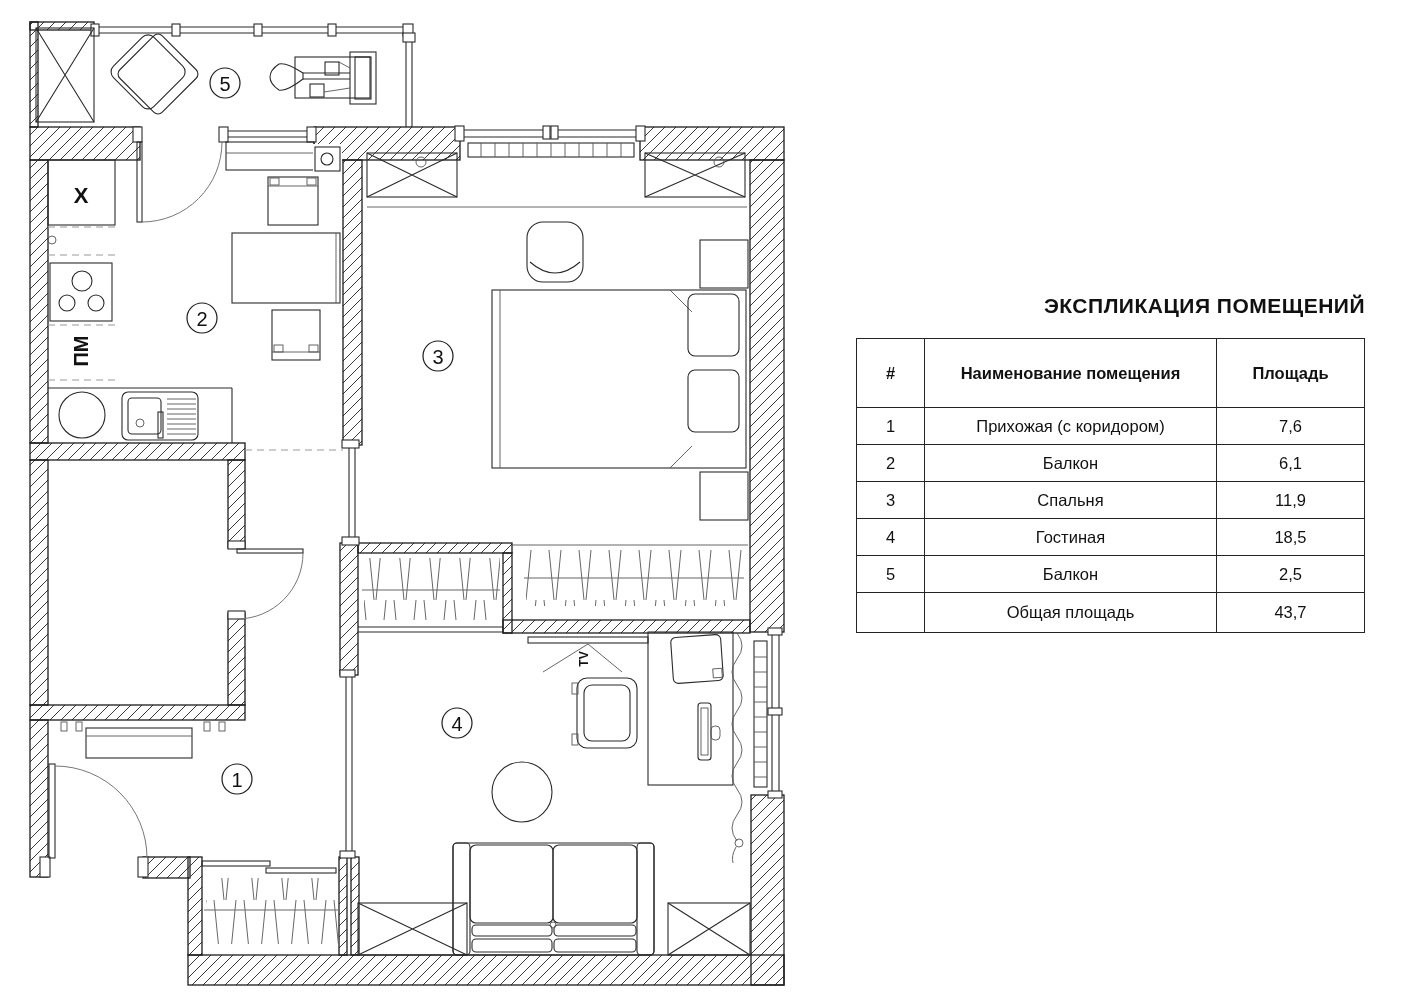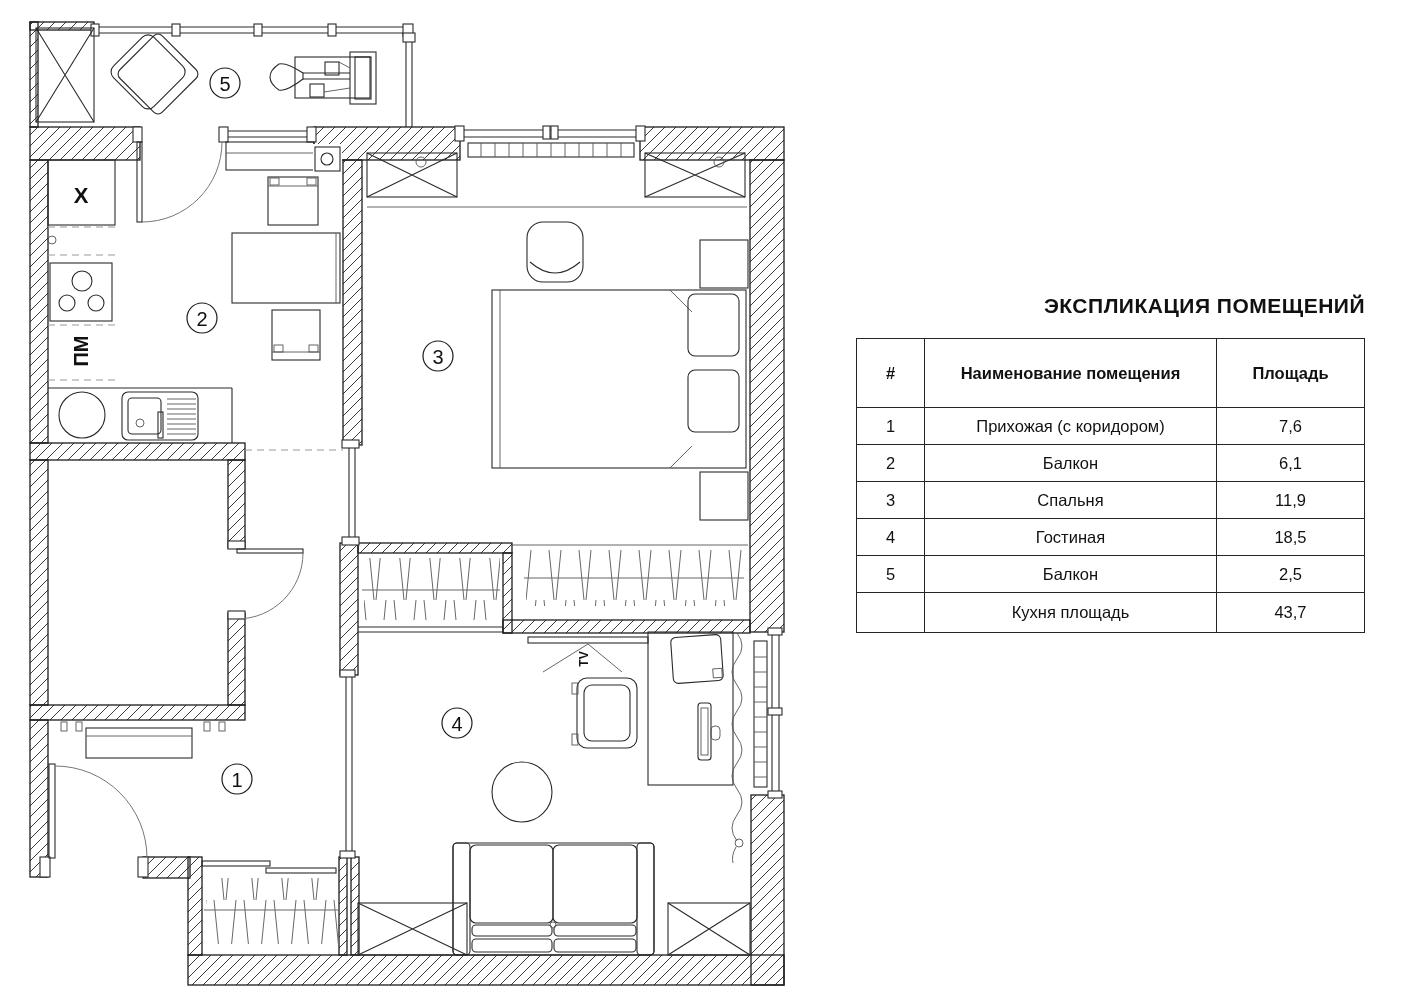--- a/index.html
+++ b/index.html
@@ -369,20 +369,20 @@
         <td>Гостиная</td>
         <td>18,5</td>
       </tr>
       <tr>
         <td>5</td>
         <td>Балкон</td>
         <td>2,5</td>
       </tr>
       <tr class="total">
         <td></td>
-        <td>Кухня площадь</td>
+        <td>Общая площадь</td>
         <td>43,7</td>
       </tr>
     </tbody>
       </table>
   </div>
 
 </div>
 
 </body></html>

